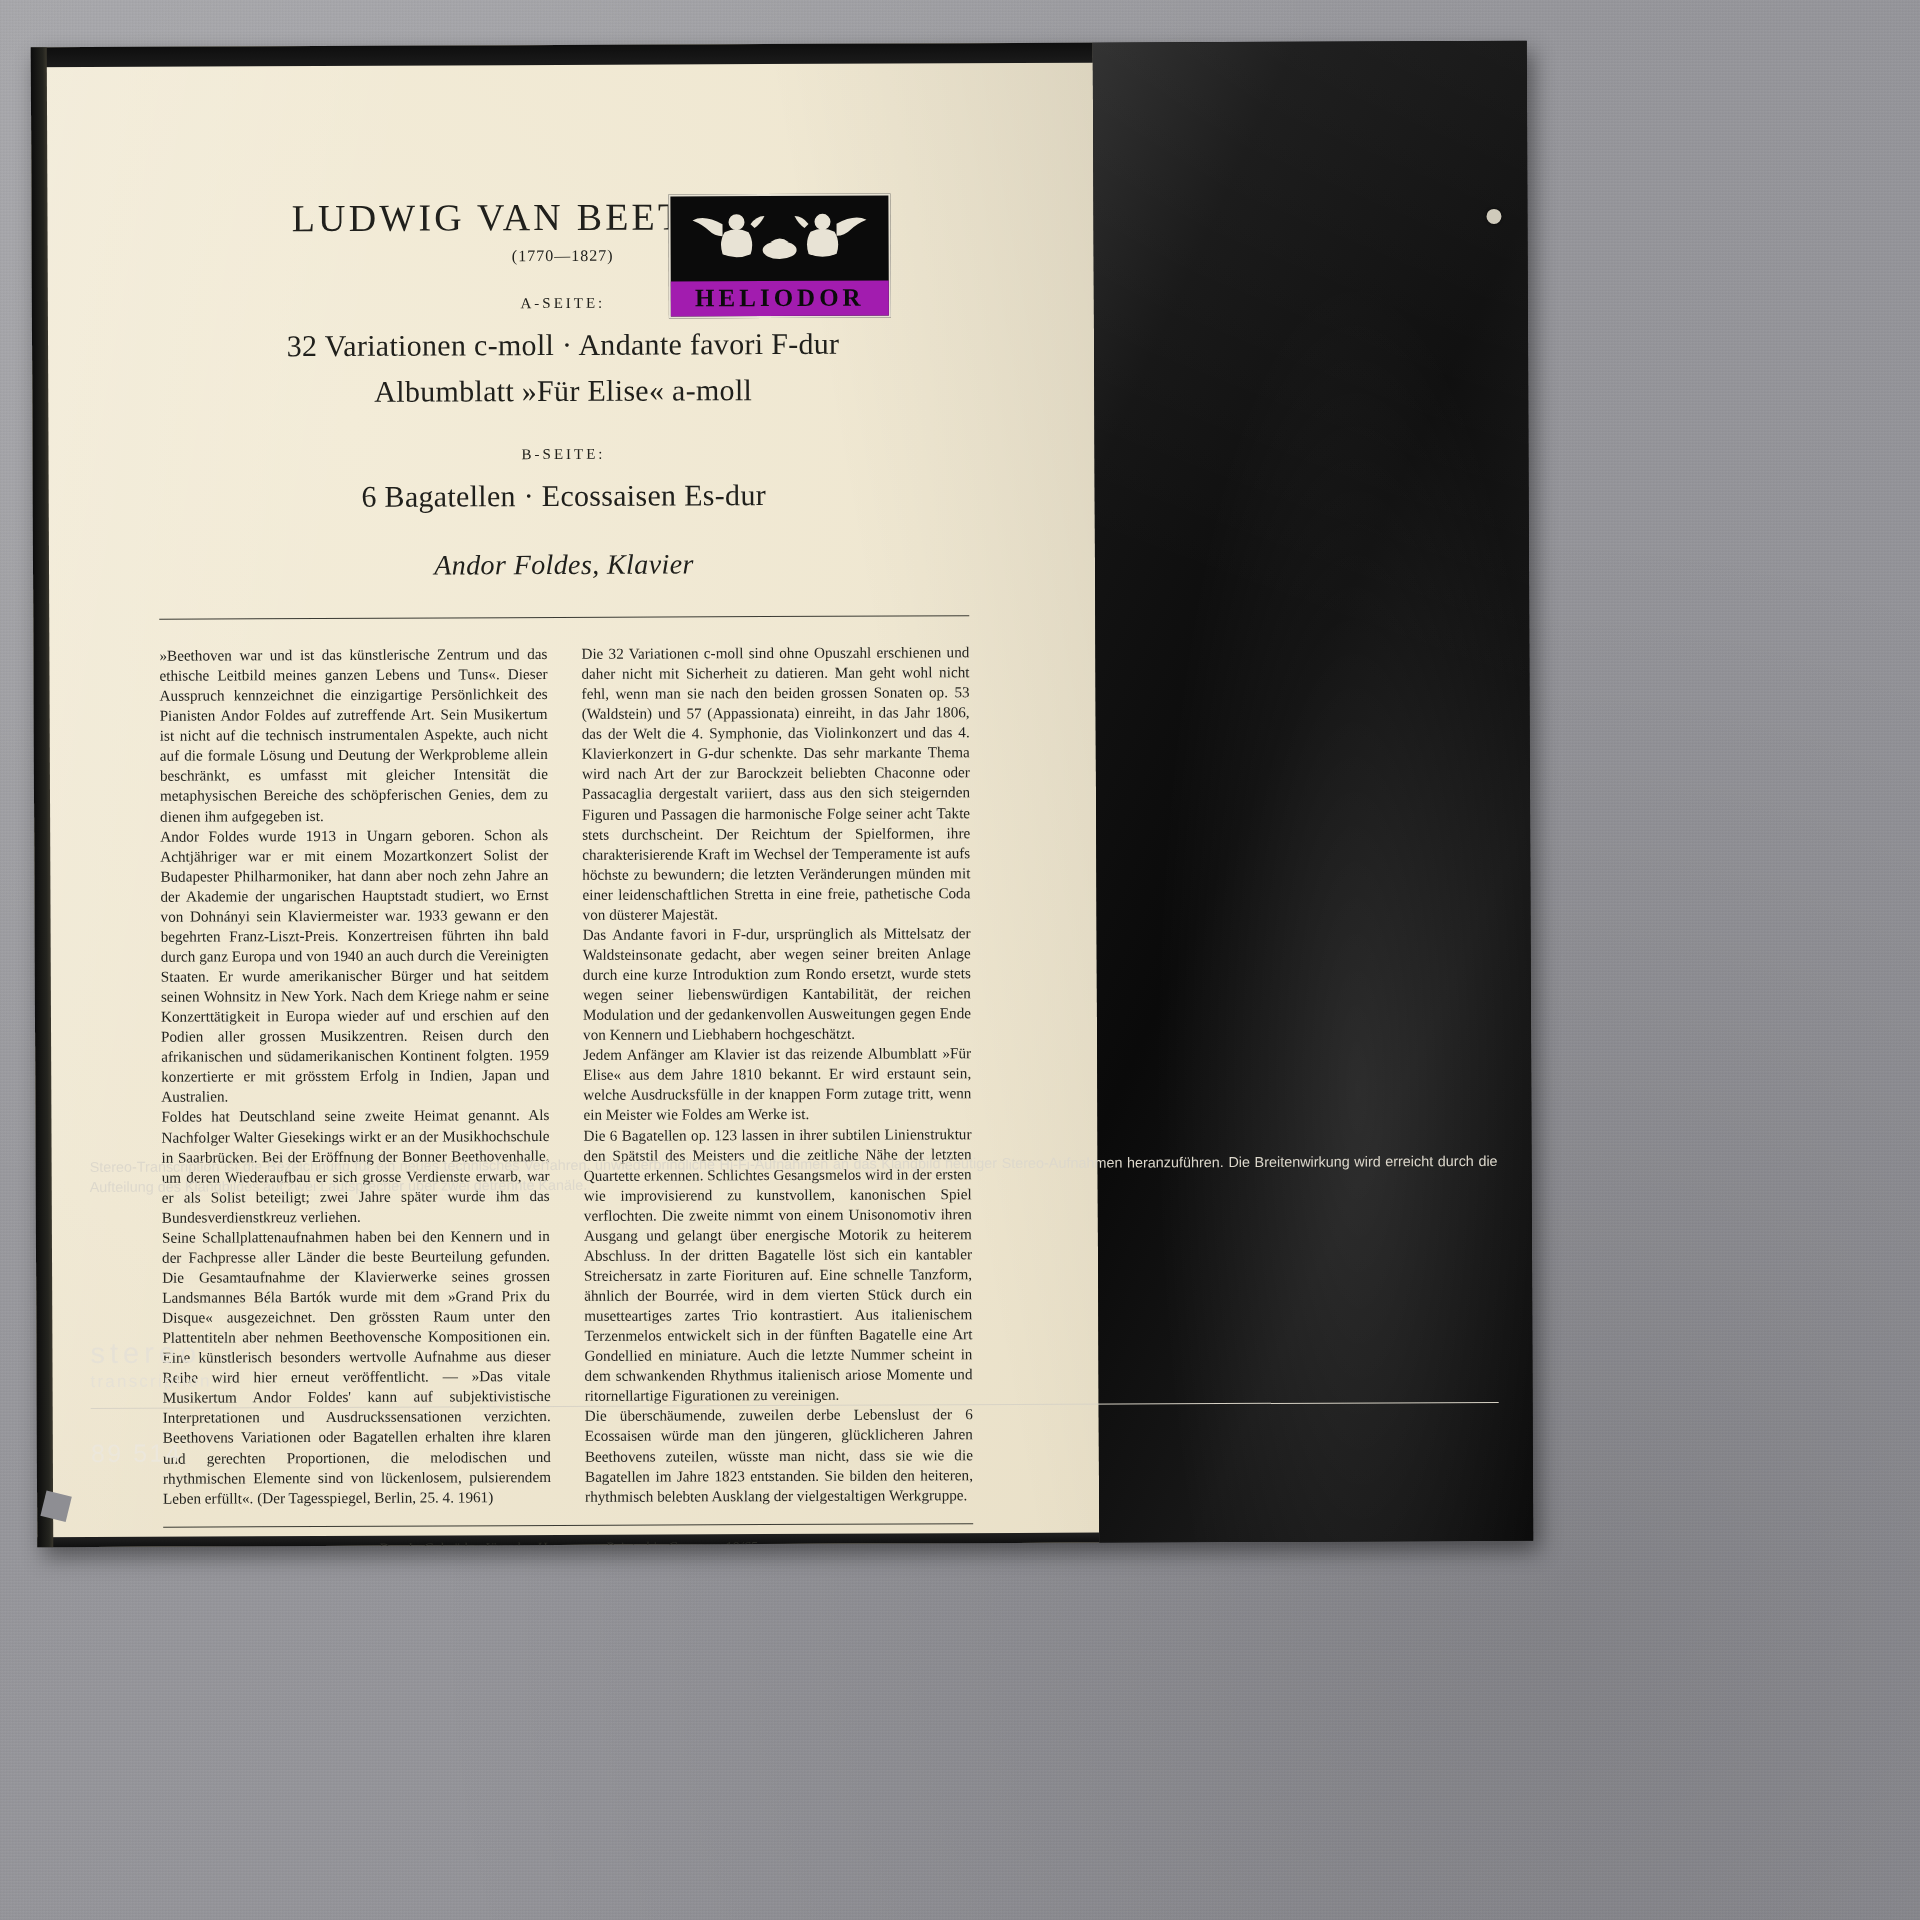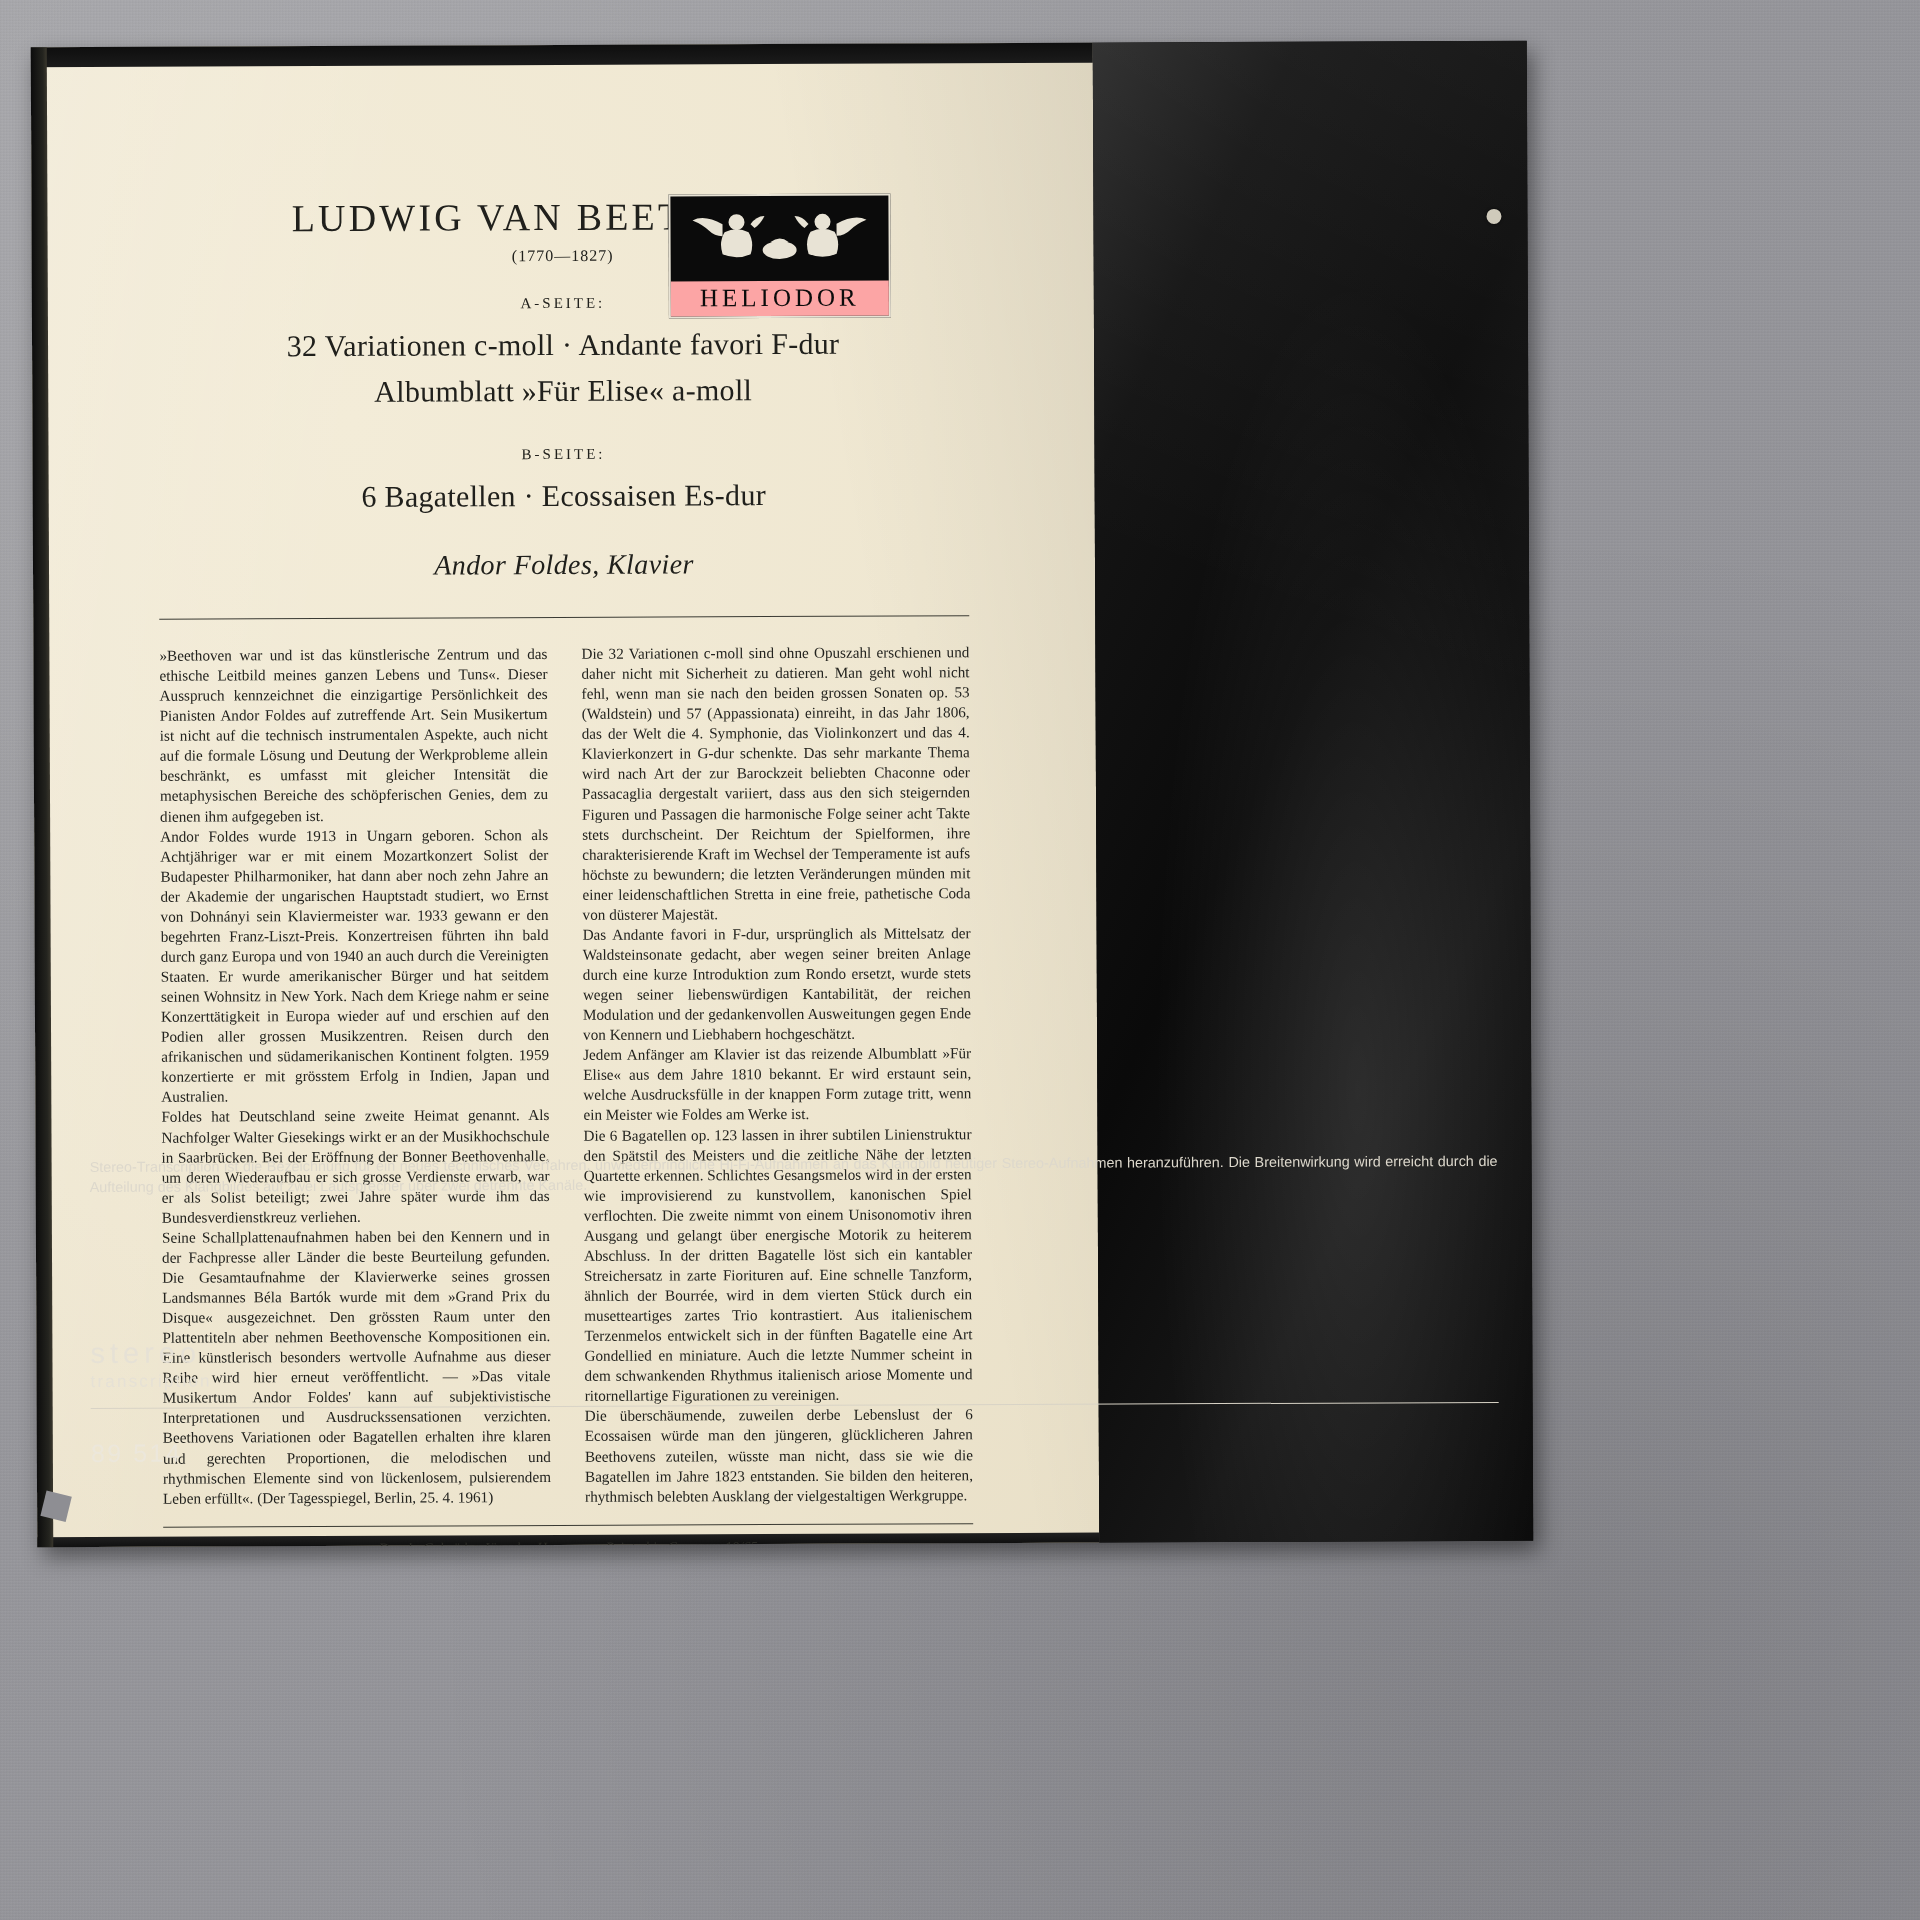--- a/index.html
+++ b/index.html
@@ -216,25 +216,25 @@
     top: 6px;
     left: 0; right: 0;
     height: 66px;
     display: flex;
     align-items: center;
     justify-content: center;
   }
   .logo .wordmark {
     width: 100%;
     text-align: center;
-    background: #fca5a5;
+    background: #a21caf;
     color: #0b0b0b;
     font-size: 25px;
     letter-spacing: 4px;
-    font-weight: 400;
+    font-weight: 700;
     padding: 3px 0 4px 0;
     font-family: "Liberation Serif", serif;
   }
 
   .blurb {
     position: absolute;
     left: 54px;
     right: 34px;
     top: 1110px;
     color: #ddd8cc;

